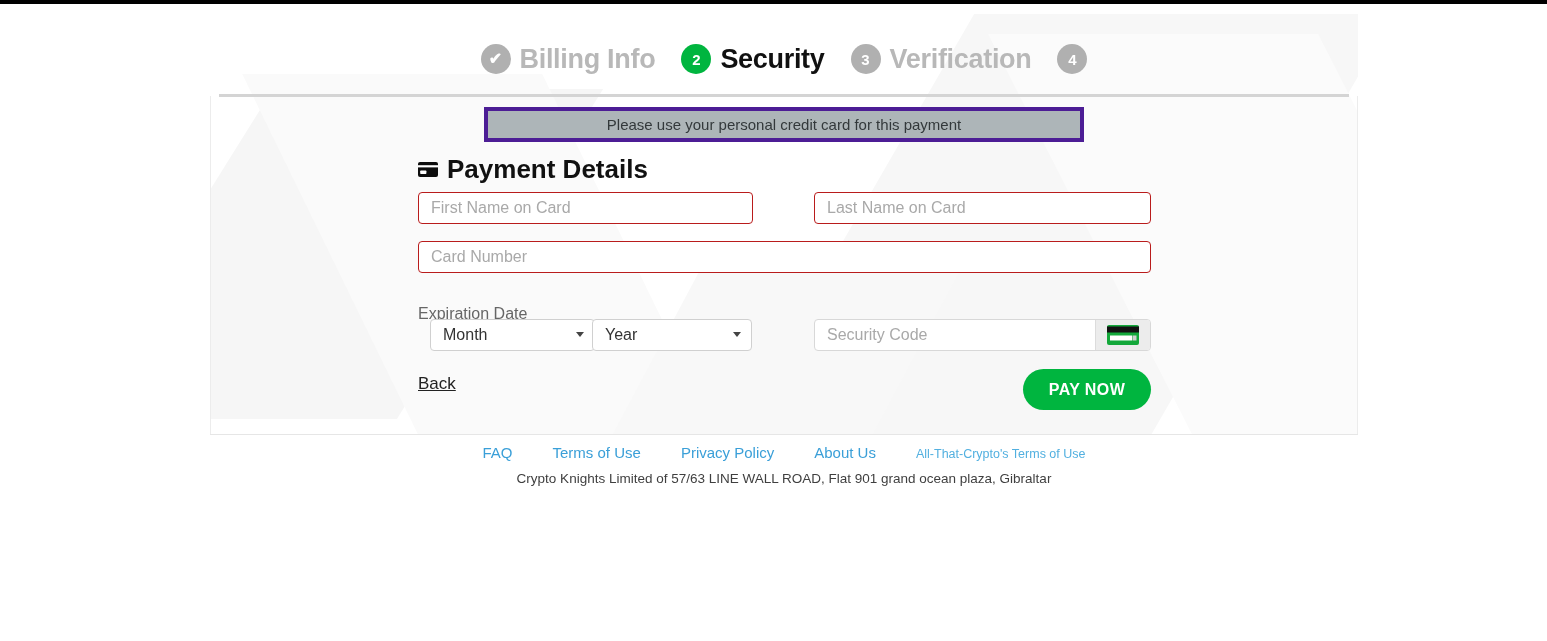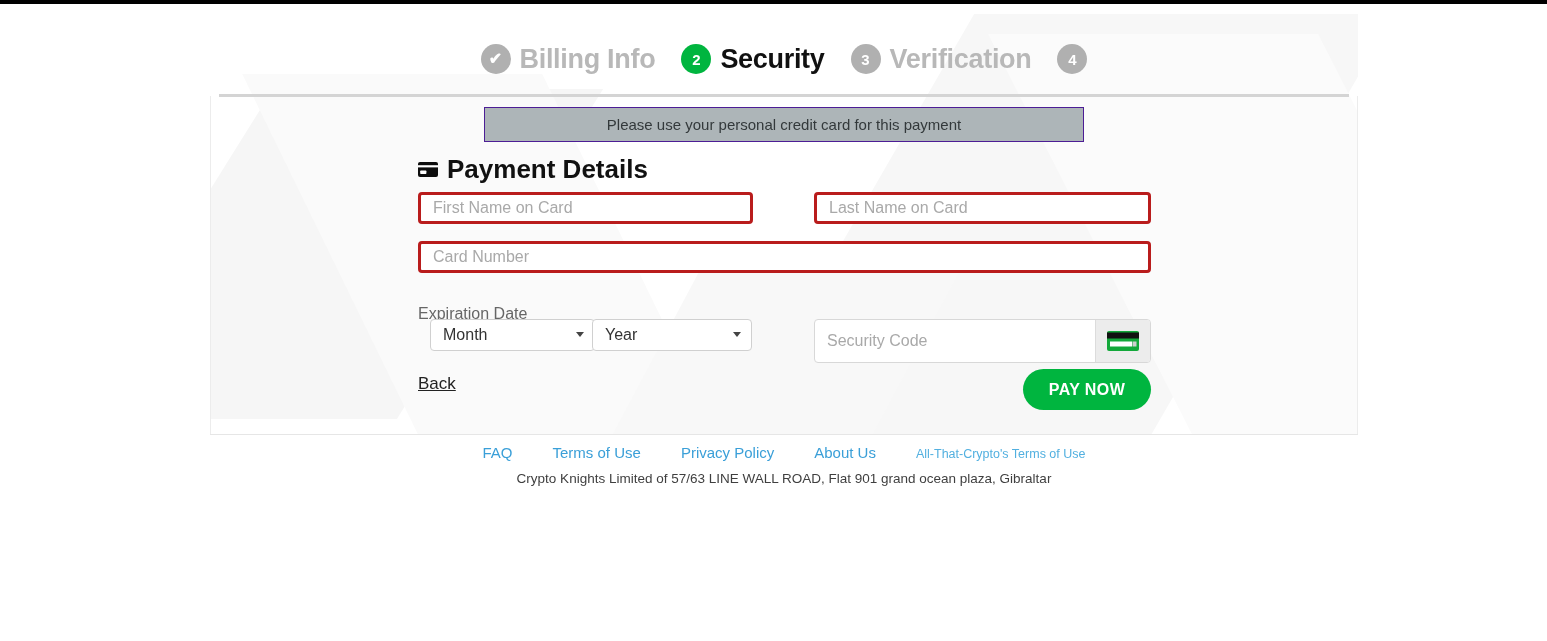--- a/index.html
+++ b/index.html
@@ -130,21 +130,21 @@
     width: 1130px; height: 3px;
     background: #d4d4d4;
   }
 
   
   #notice {
     position: absolute;
     left: 274px; top: 93px;
     width: 600px; height: 35px;
     background: #adb5b8;
-    border: 1px solid #4c1d95;
+    border: 4px solid #4c1d95;
     display: flex;
     align-items: center;
     justify-content: center;
     color: #33393b;
     font-size: 15px;
   }
 
   
   #details-head {
     position: absolute;
@@ -155,21 +155,21 @@
     font-size: 26px;
     font-weight: bold;
     color: #111111;
   }
   .card-icon-dark { display: block; }
 
   .field {
     position: absolute;
     height: 32px;
     background: #ffffff;
-    border: 3px solid #b91c1c;
+    border: 1px solid #b91c1c;
     border-radius: 4px;
     font-size: 16px;
     color: #777777;
     padding: 0 12px;
     font-family: "Liberation Sans", sans-serif;
     outline: none;
   }
   .field::placeholder { color: #a9a9a9; opacity: 1; }
 
   #first-name { left: 208px; top: 178px; width: 335px; }
@@ -206,21 +206,21 @@
     border-left: 4px solid transparent;
     border-right: 4px solid transparent;
     border-top: 5px solid #444444;
   }
   #month-wrap { left: 208px; width: 165px; margin-left: 12px; }
   #year-wrap  { left: 382px; width: 160px; }
 
   #cvv-group {
     position: absolute;
     left: 604px; top: 305px;
-    width: 337px; height: 44px;
+    width: 337px; height: 32px;
     display: flex;
     border: 1px solid #d8d8d8;
     border-radius: 4px;
     background: #ffffff;
     overflow: hidden;
   }
   #cvv-input {
     flex: 1 1 auto;
     border: none;
     outline: none;

